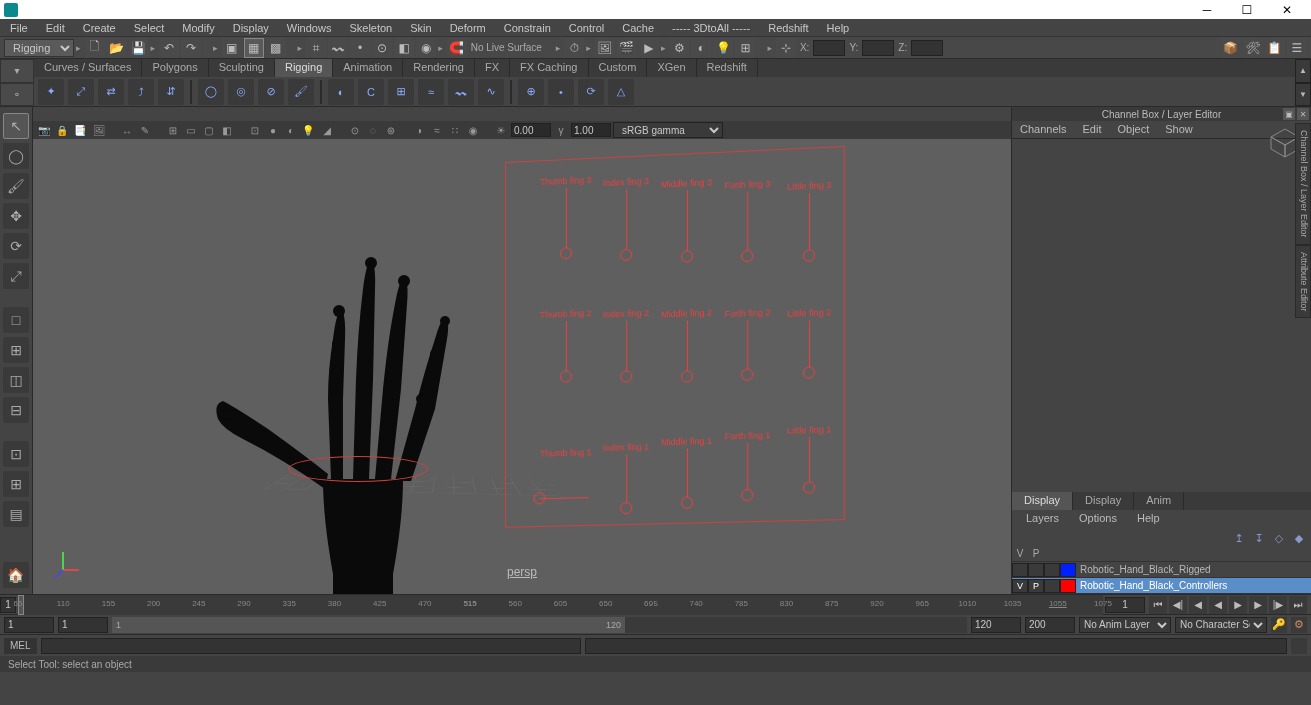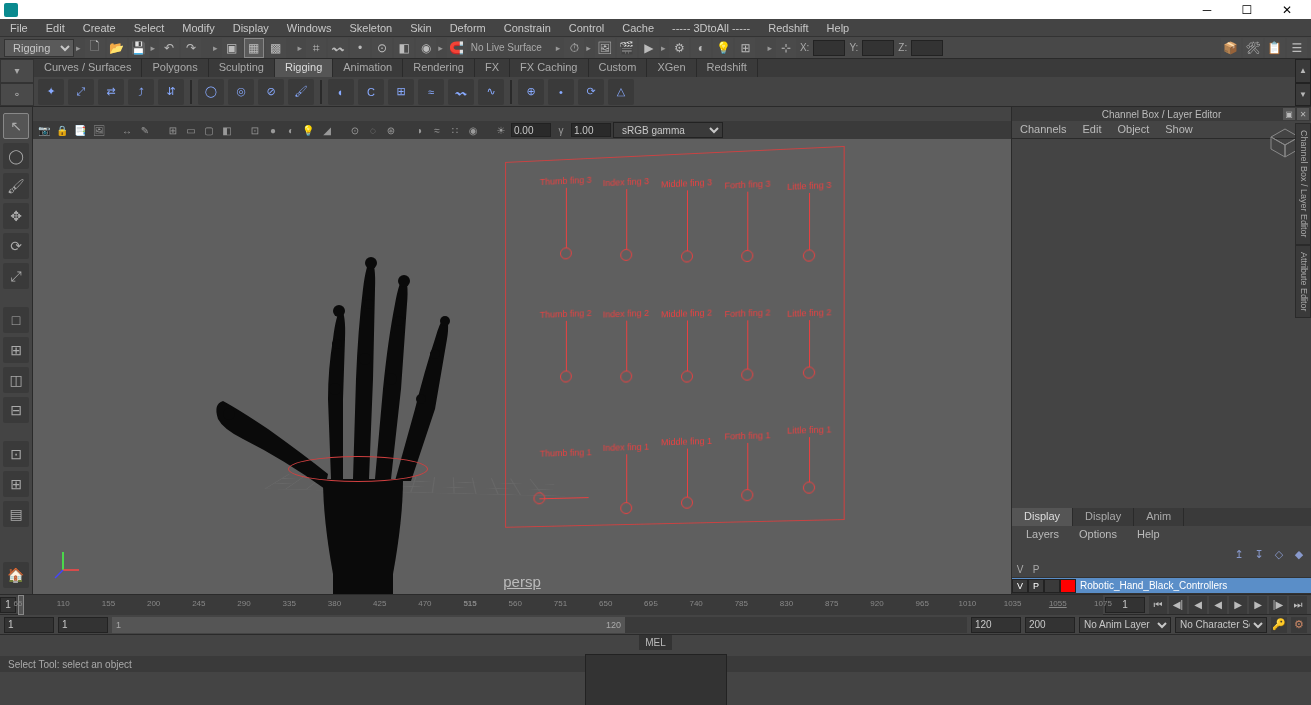--- a/index.html
+++ b/index.html
@@ -43,21 +43,21 @@
 .viewport-wrap { flex: 1; display: flex; flex-direction: column; background: #444; }
 .viewport-menu { height: 14px; background: #444; display: flex; align-items: center; padding: 0 8px; gap: 10px; font-size: 10px; color: #bbb; }
 .viewport-menu span { cursor: pointer; margin-top: 22px; }
 .viewport-toolbar { height: 18px; background: #3a3a3a; display: flex; align-items: center; padding: 0 4px; gap: 2px; }
 .viewport-toolbar .vp-icon { width: 16px; height: 16px; display: flex; align-items: center; justify-content: center; cursor: pointer; color: #999; font-size: 10px; }
 .viewport-toolbar .vp-sep { width: 8px; }
 .viewport-toolbar .vp-input { background: #2a2a2a; border: 1px solid #222; color: #c8c8c8; width: 40px; height: 14px; font-size: 10px; padding: 0 2px; }
 .viewport-toolbar .vp-select { background: #3a3a3a; border: 1px solid #222; color: #c8c8c8; height: 16px; font-size: 10px; padding: 0 4px; width: 110px; }
 
 .viewport { flex: 1; background: #5f5f5f; position: relative; overflow: hidden; }
-.viewport .camera-name { position: absolute; bottom: 4px; left: 50%; transform: translateX(-50%); color: #bbb; font-size: 15px; text-decoration: underline; }
+.viewport .camera-name { position: absolute; bottom: 15px; left: 50%; transform: translateX(-50%); color: #bbb; font-size: 12px; text-decoration: underline; }
 .viewport .axis-gizmo { position: absolute; bottom: 12px; left: 20px; font-size: 9px; }
 .viewport .grid { position: absolute; bottom: 80px; left: 240px; width: 280px; height: 60px; transform: perspective(400px) rotateX(75deg) rotateZ(5deg); background-image: repeating-linear-gradient(0deg, #777, #777 1px, transparent 1px, transparent 20px), repeating-linear-gradient(90deg, #777, #777 1px, transparent 1px, transparent 20px); opacity: 0.35; }
 
 .control-panel { position: absolute; border: 1px solid #d04040; }
 .ctrl-label { position: absolute; color: #e84040; font-size: 9px; white-space: nowrap; transform: translateX(-50%); }
 .ctrl-line { position: absolute; width: 1px; background: #e84040; }
 .ctrl-circle { position: absolute; width: 12px; height: 12px; border: 1px solid #e84040; border-radius: 50%; transform: translate(-50%, -50%); }
 
 .channelbox { width: 300px; background: #444; border-left: 1px solid #2a2a2a; display: flex; flex-direction: column; position: relative; }
 .cb-title { height: 14px; background: #3a3a3a; text-align: center; font-size: 10px; color: #bbb; display: flex; align-items: center; justify-content: center; position: relative; }
@@ -94,21 +94,21 @@
 .playback { display: flex; gap: 2px; padding: 0 4px; }
 .playback .pb-btn { width: 18px; height: 18px; background: #3a3a3a; display: flex; align-items: center; justify-content: center; cursor: pointer; color: #bbb; font-size: 10px; }
 
 .rangeslider { height: 20px; background: #444; display: flex; align-items: center; border-top: 1px solid #2a2a2a; gap: 4px; padding: 0 4px; }
 .rangeslider .rs-input { background: #333; border: 1px solid #222; color: #c8c8c8; width: 50px; height: 16px; font-size: 10px; text-align: left; padding: 0 3px; }
 .rangeslider .rs-track { flex: 1; height: 16px; background: #3a3a3a; position: relative; }
 .rangeslider .rs-bar { position: absolute; left: 0; top: 0; height: 100%; width: 60%; background: #555; display: flex; align-items: center; justify-content: space-between; font-size: 9px; color: #aaa; padding: 0 4px; }
 .rangeslider .rs-select { background: #3a3a3a; border: 1px solid #222; color: #c8c8c8; height: 16px; font-size: 10px; width: 92px; }
 .rangeslider .rs-icon { width: 16px; height: 16px; background: #3a3a3a; display: flex; align-items: center; justify-content: center; cursor: pointer; color: #c86; }
 
-.cmdline-row { height: 22px; background: #444; display: flex; align-items: center; border-top: 1px solid #2a2a2a; padding: 0 12px; gap: 4px; flex-direction: column; }
+.cmdline-row { height: 22px; background: #444; display: flex; align-items: center; border-top: 1px solid #2a2a2a; padding: 0 4px; gap: 4px; }
 .cmdline-row .cmd-label { background: #333; padding: 2px 6px; font-size: 10px; color: #bbb; height: 16px; display: flex; align-items: center; }
 .cmdline-row .cmd-input { flex: 1; background: #333; border: 1px solid #222; color: #c8c8c8; height: 16px; font-size: 10px; padding: 0 4px; }
 .cmdline-row .cmd-icon { width: 16px; height: 16px; background: #3a3a3a; cursor: pointer; }
 
 .helpline { height: 16px; background: #3a3a3a; display: flex; align-items: center; padding: 0 8px; font-size: 10px; color: #aaa; }
 </style>
 </head>
 <body>
 
 <div class="titlebar">
@@ -441,20 +441,27 @@
       <div class="lt-icon">↥</div>
       <div class="lt-icon">↧</div>
       <div class="lt-icon">◇</div>
       <div class="lt-icon">◆</div>
     </div>
     <div class="layer-list">
       <div class="layer-header">
         <div class="lh-v">V</div>
         <div class="lh-p">P</div>
       </div>
+      <div class="layer-row">
+        <div class="lc"></div>
+        <div class="lc"></div>
+        <div class="lc"></div>
+        <div class="lswatch" style="background:#0020ff;"></div>
+        <div class="lname">Robotic_Hand_Black_Rigged</div>
+      </div>
       <div class="layer-row selected">
         <div class="lc">V</div>
         <div class="lc">P</div>
         <div class="lc"></div>
         <div class="lswatch" style="background:#ff0000;"></div>
         <div class="lname">Robotic_Hand_Black_Controllers</div>
       </div>
     </div>
   </div>
 </div>
@@ -473,21 +480,21 @@
       <div class="ts-ticklabel" style="left: 8.33333%;">155</div>
       <div class="ts-ticklabel" style="left: 12.5%;">200</div>
       <div class="ts-ticklabel" style="left: 16.6667%;">245</div>
       <div class="ts-ticklabel" style="left: 20.8333%;">290</div>
       <div class="ts-ticklabel" style="left: 25%;">335</div>
       <div class="ts-ticklabel" style="left: 29.1667%;">380</div>
       <div class="ts-ticklabel" style="left: 33.3333%;">425</div>
       <div class="ts-ticklabel" style="left: 37.5%;">470</div>
       <div class="ts-ticklabel" style="left: 41.6667%; font-weight: bold;">515</div>
       <div class="ts-ticklabel" style="left: 45.8333%;">560</div>
-      <div class="ts-ticklabel" style="left: 50%;">751</div>
+      <div class="ts-ticklabel" style="left: 50%;">605</div>
       <div class="ts-ticklabel" style="left: 54.1667%;">650</div>
       <div class="ts-ticklabel" style="left: 58.3333%; font-family: Liberation Mono, monospace;">695</div>
       <div class="ts-ticklabel" style="left: 62.5%;">740</div>
       <div class="ts-ticklabel" style="left: 66.6667%;">785</div>
       <div class="ts-ticklabel" style="left: 70.8333%;">830</div>
       <div class="ts-ticklabel" style="left: 75%;">875</div>
       <div class="ts-ticklabel" style="left: 79.1667%;">920</div>
       <div class="ts-ticklabel" style="left: 83.3333%;">965</div>
       <div class="ts-ticklabel" style="left: 87.5%;">1010</div>
       <div class="ts-ticklabel" style="left: 91.6667%;">1035</div>

